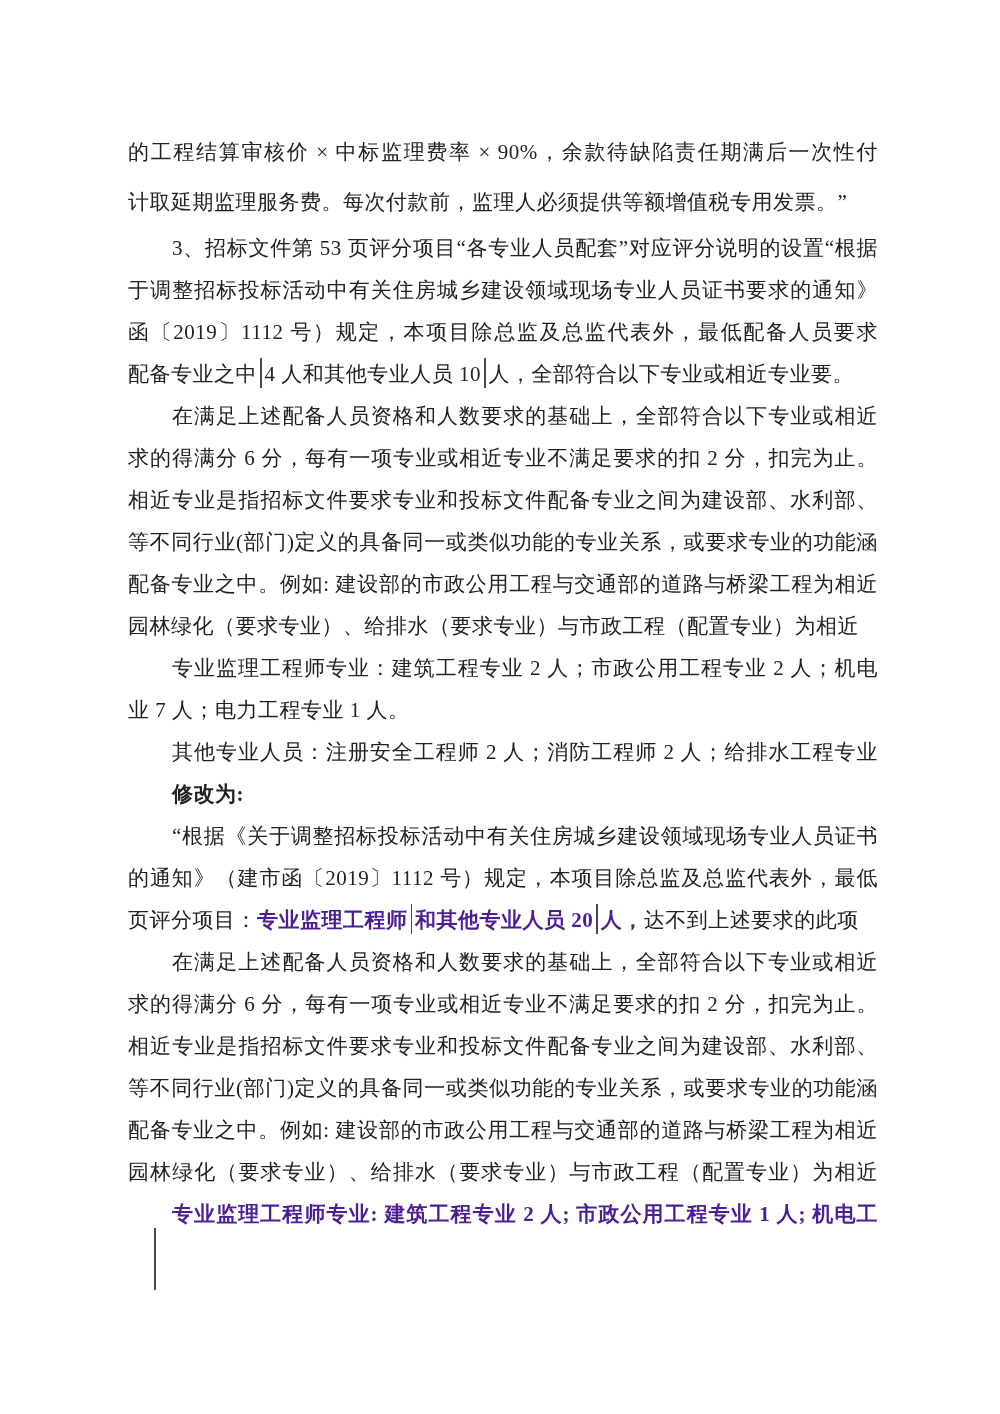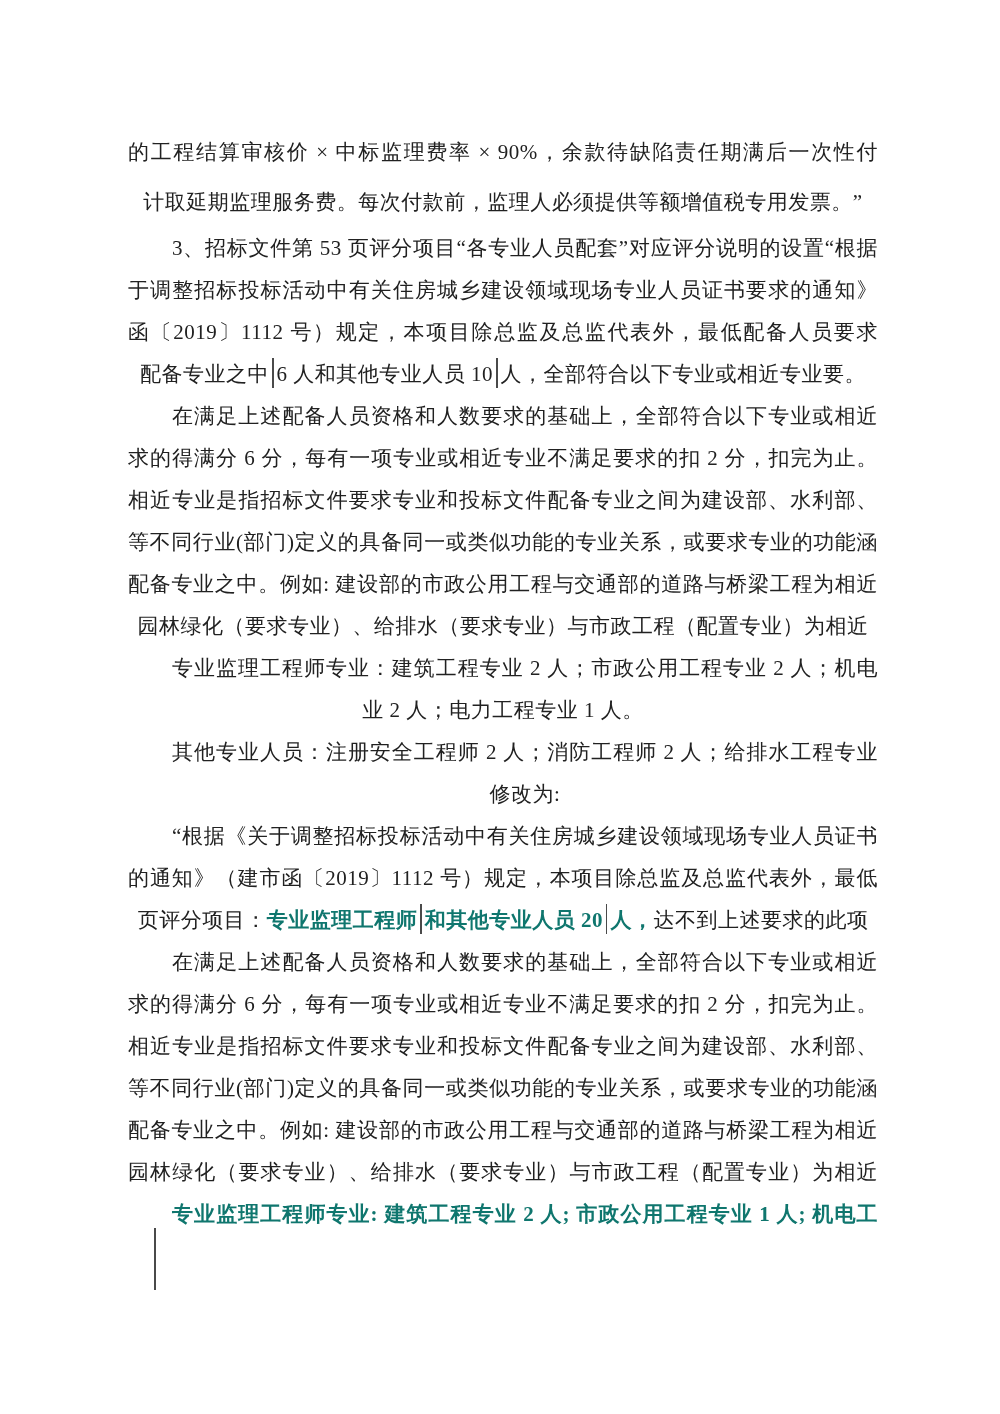--- a/index.html
+++ b/index.html
@@ -20,35 +20,35 @@
     position: absolute;
     left: 128px;
     top: 127px;
     width: 750px;
   }
   .ln {
     font-size: 21px;
     line-height: 42px;
     height: 42px;
     overflow: hidden;
-    text-align: center;
+    text-align: left;
     letter-spacing: 0.5px;
   }
   .first {
     line-height: 50px;
     height: 50px;
   }
   .ind { text-indent: 44px; }
   .just {
     text-align: justify;
     text-align-last: justify;
   }
-  .bold { font-weight: normal; }
+  .bold { font-weight: bold; }
   .red {
-    color: #0f766e;
+    color: #4c1d95;
     font-weight: bold;
   }
   
   .bar {
     display: inline-block;
     width: 1.5px;
     height: 30px;
     background: #4a4a4a;
     vertical-align: -7px;
     margin: 0 3px;
@@ -68,31 +68,31 @@
 
 <div class="page">
   <div class="textblock">
 
     <div class="ln first just"><span>的工程结算审核价 × 中标监理费率 × 90%，余款待缺陷责任期满后一次性付清，不另</span></div>
     <div class="ln first"><span>计取延期监理服务费。每次付款前，监理人必须提供等额增值税专用发票。”</span></div>
 
     <div class="ln ind just"><span>3、招标文件第 53 页评分项目“各专业人员配套”对应评分说明的设置“根据《关</span></div>
     <div class="ln just"><span>于调整招标投标活动中有关住房城乡建设领域现场专业人员证书要求的通知》（建市</span></div>
     <div class="ln just"><span>函〔2019〕1112 号）规定，本项目除总监及总监代表外，最低配备人员要求为：专业</span></div>
-    <div class="ln"><span>配备专业之中</span><span class="bar"></span><span>6 人和其他专业人员 10</span><span class="bar"></span><span>人，全部符合以下专业或相近专业要。</span></div>
+    <div class="ln"><span>配备专业之中</span><span class="bar"></span><span>4 人和其他专业人员 10</span><span class="bar"></span><span>人，全部符合以下专业或相近专业要。</span></div>
 
     <div class="ln ind just"><span>在满足上述配备人员资格和人数要求的基础上，全部符合以下专业或相近专业要</span></div>
     <div class="ln just"><span>求的得满分 6 分，每有一项专业或相近专业不满足要求的扣 2 分，扣完为止。（注：</span></div>
     <div class="ln just"><span>相近专业是指招标文件要求专业和投标文件配备专业之间为建设部、水利部、交通部</span></div>
     <div class="ln just"><span>等不同行业(部门)定义的具备同一或类似功能的专业关系，或要求专业的功能涵盖在</span></div>
     <div class="ln just"><span>配备专业之中。例如: 建设部的市政公用工程与交通部的道路与桥梁工程为相近专业；</span></div>
     <div class="ln"><span>园林绿化（要求专业）、给排水（要求专业）与市政工程（配置专业）为相近专业。）</span></div>
 
     <div class="ln ind just"><span>专业监理工程师专业：建筑工程专业 2 人；市政公用工程专业 2 人；机电工程专</span></div>
-    <div class="ln"><span>业 2 人；电力工程专业 1 人。</span></div>
+    <div class="ln"><span>业 7 人；电力工程专业 1 人。</span></div>
 
     <div class="ln ind just"><span>其他专业人员：注册安全工程师 2 人；消防工程师 2 人；给排水工程专业 2 人；</span></div>
 
     <div class="ln ind bold"><span>修改为:</span></div>
 
     <div class="ln ind just"><span>“根据《关于调整招标投标活动中有关住房城乡建设领域现场专业人员证书要求</span></div>
     <div class="ln just"><span>的通知》（建市函〔2019〕1112 号）规定，本项目除总监及总监代表外，最低配备人</span></div>
     <div class="ln"><span>页评分项目：</span><span class="red">专业监理工程师</span><span class="bar"></span><span class="red">和其他专业人员 20</span><span class="bar"></span><span class="red">人，</span><span>达不到上述要求的此项不得分。</span></div>
 
     <div class="ln ind just"><span>在满足上述配备人员资格和人数要求的基础上，全部符合以下专业或相近专业要</span></div>

